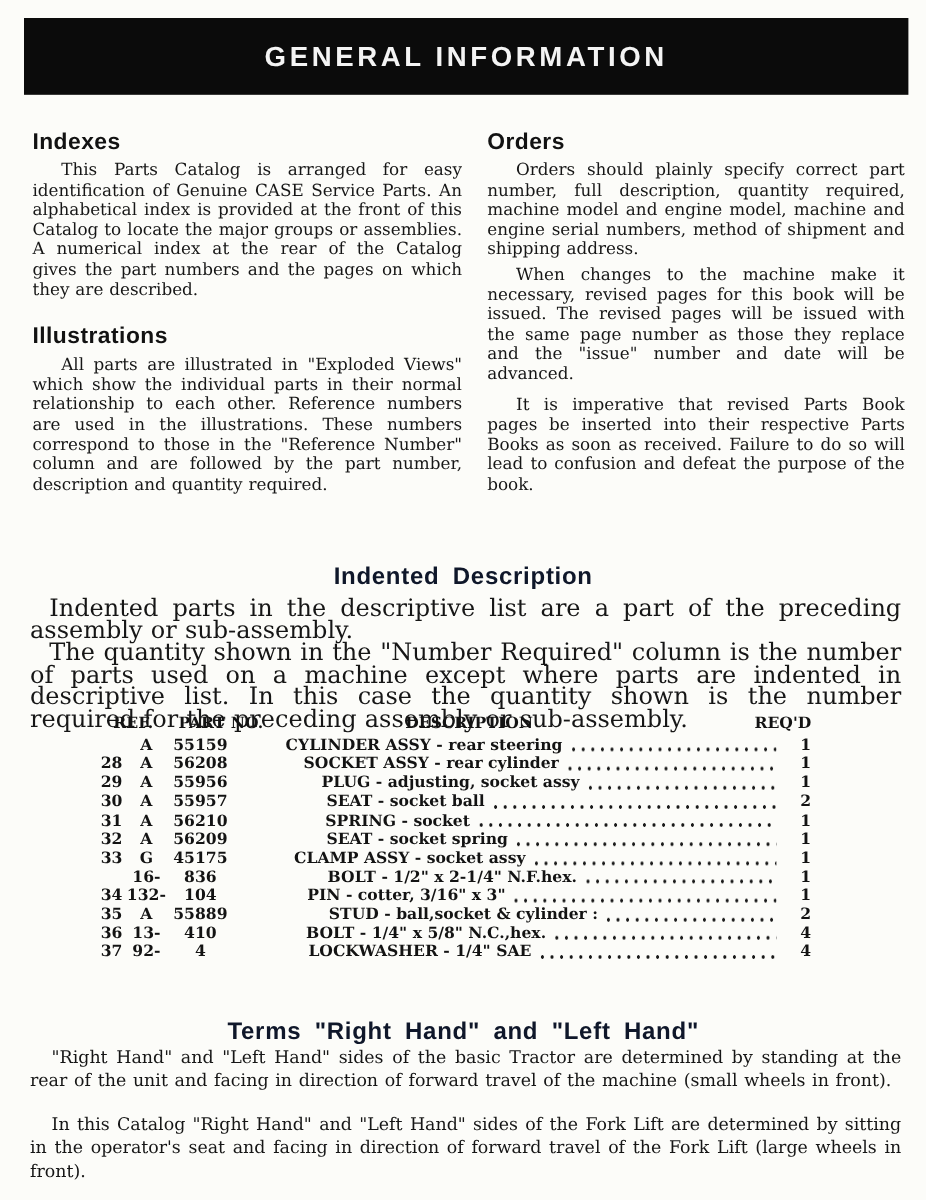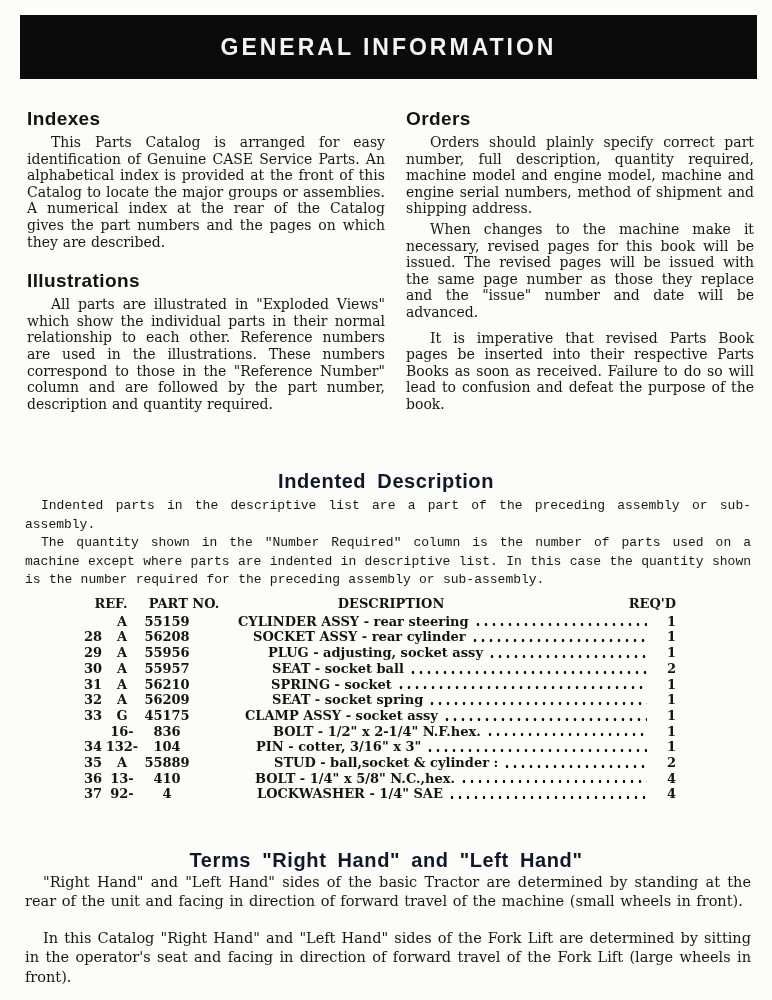--- a/index.html
+++ b/index.html
@@ -46,21 +46,21 @@
   .center-head{
     position:absolute;left:0;width:772px;text-align:center;
     font-family:"Liberation Sans", sans-serif;
     font-weight:bold;font-size:20px;letter-spacing:.6px;word-spacing:5px;
     color:#0f172a;
   }
   #indented-heading{top:470px;}
   #terms-heading{top:849px;}
   
   .wide{position:absolute;left:25px;width:726px;text-align:justify;}
-  #indented-body{top:497px;font-size:13px;line-height:18.6px;font-family:Liberation Mono, monospace;}
+  #indented-body{top:497px;font-size:20px;line-height:18.6px;}
   #indented-body p{margin:0;text-indent:16px;word-spacing:.5px;}
   #terms-body{top:873px;font-size:14.5px;line-height:19.4px;}
   #terms-body p{margin:0;text-indent:18px;word-spacing:1px;}
   #terms-body p.follow{margin-top:17px;}
   
   .parts-table{
     position:absolute;left:80px;top:596px;width:596px;
     font-size:13px;font-weight:bold;line-height:15.7px;
     color:#131313;
   }

